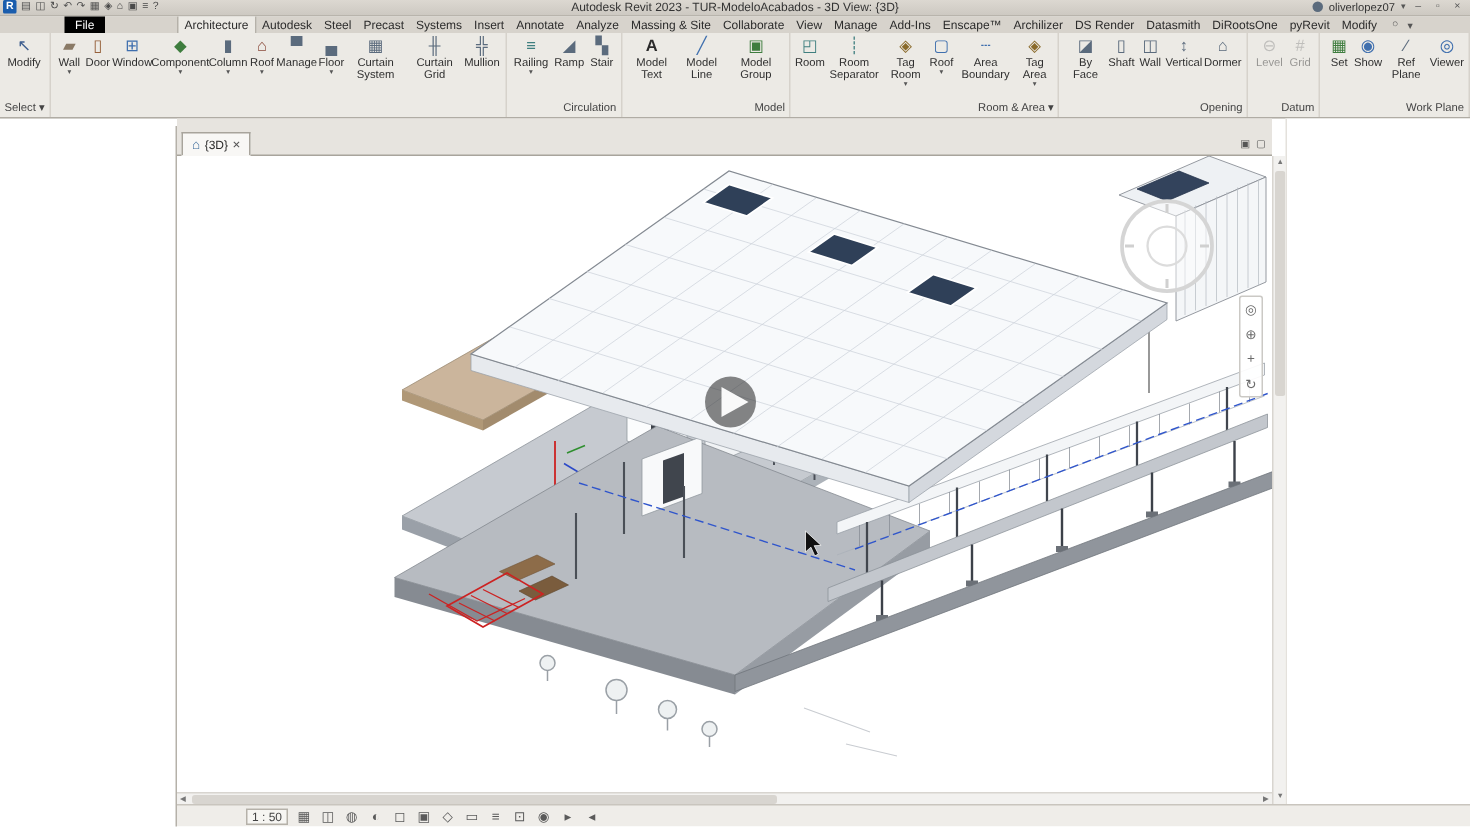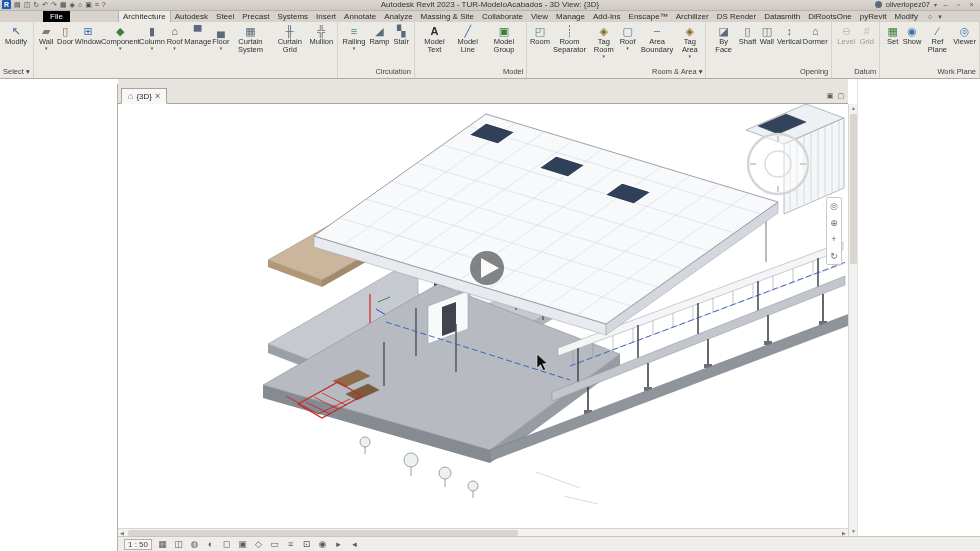--- a/index.html
+++ b/index.html
@@ -89,21 +89,21 @@
   .vthumb{position:absolute;left:1px;top:10px;width:7px;height:150px;background:#d8d5d0;border-radius:2px;}
   .varrow{position:absolute;left:0;width:9px;text-align:center;line-height:9px;}
   .varrow.up{top:0;} .varrow.down{bottom:0;}
 
   .rightgap{position:absolute;left:857px;top:79px;width:123px;height:457px;background:#fff;
     border-left:1px solid #e4e1dc;}
 
   
   .statusbar{position:absolute;left:118px;top:536px;width:862px;height:15px;background:#efede9;
     border-top:1px solid #c9c5be;display:flex;align-items:center;gap:5px;padding-left:6px;font-size:8px;color:#444;}
-  .scalebox{border:1px solid #b5b1a9;padding:0 3px;height:11px;line-height:10px;background:#f6f5f2;}
+  .scalebox{border:1px solid #b5b1a9;padding:0 3px;height:11px;line-height:10px;background:#f6f5f2;margin-left:40px;}
   .sico{font-size:9px;color:#5a5a5a;width:11px;text-align:center;}
 </style>
 </head>
 <body>
 
 <div class="app" data-name="revit-window">
 
   <div class="titlebar" data-name="title-bar">
     <div class="qat" data-name="quick-access-toolbar">
       <span class="rlogo" data-name="revit-logo-icon">R</span>

